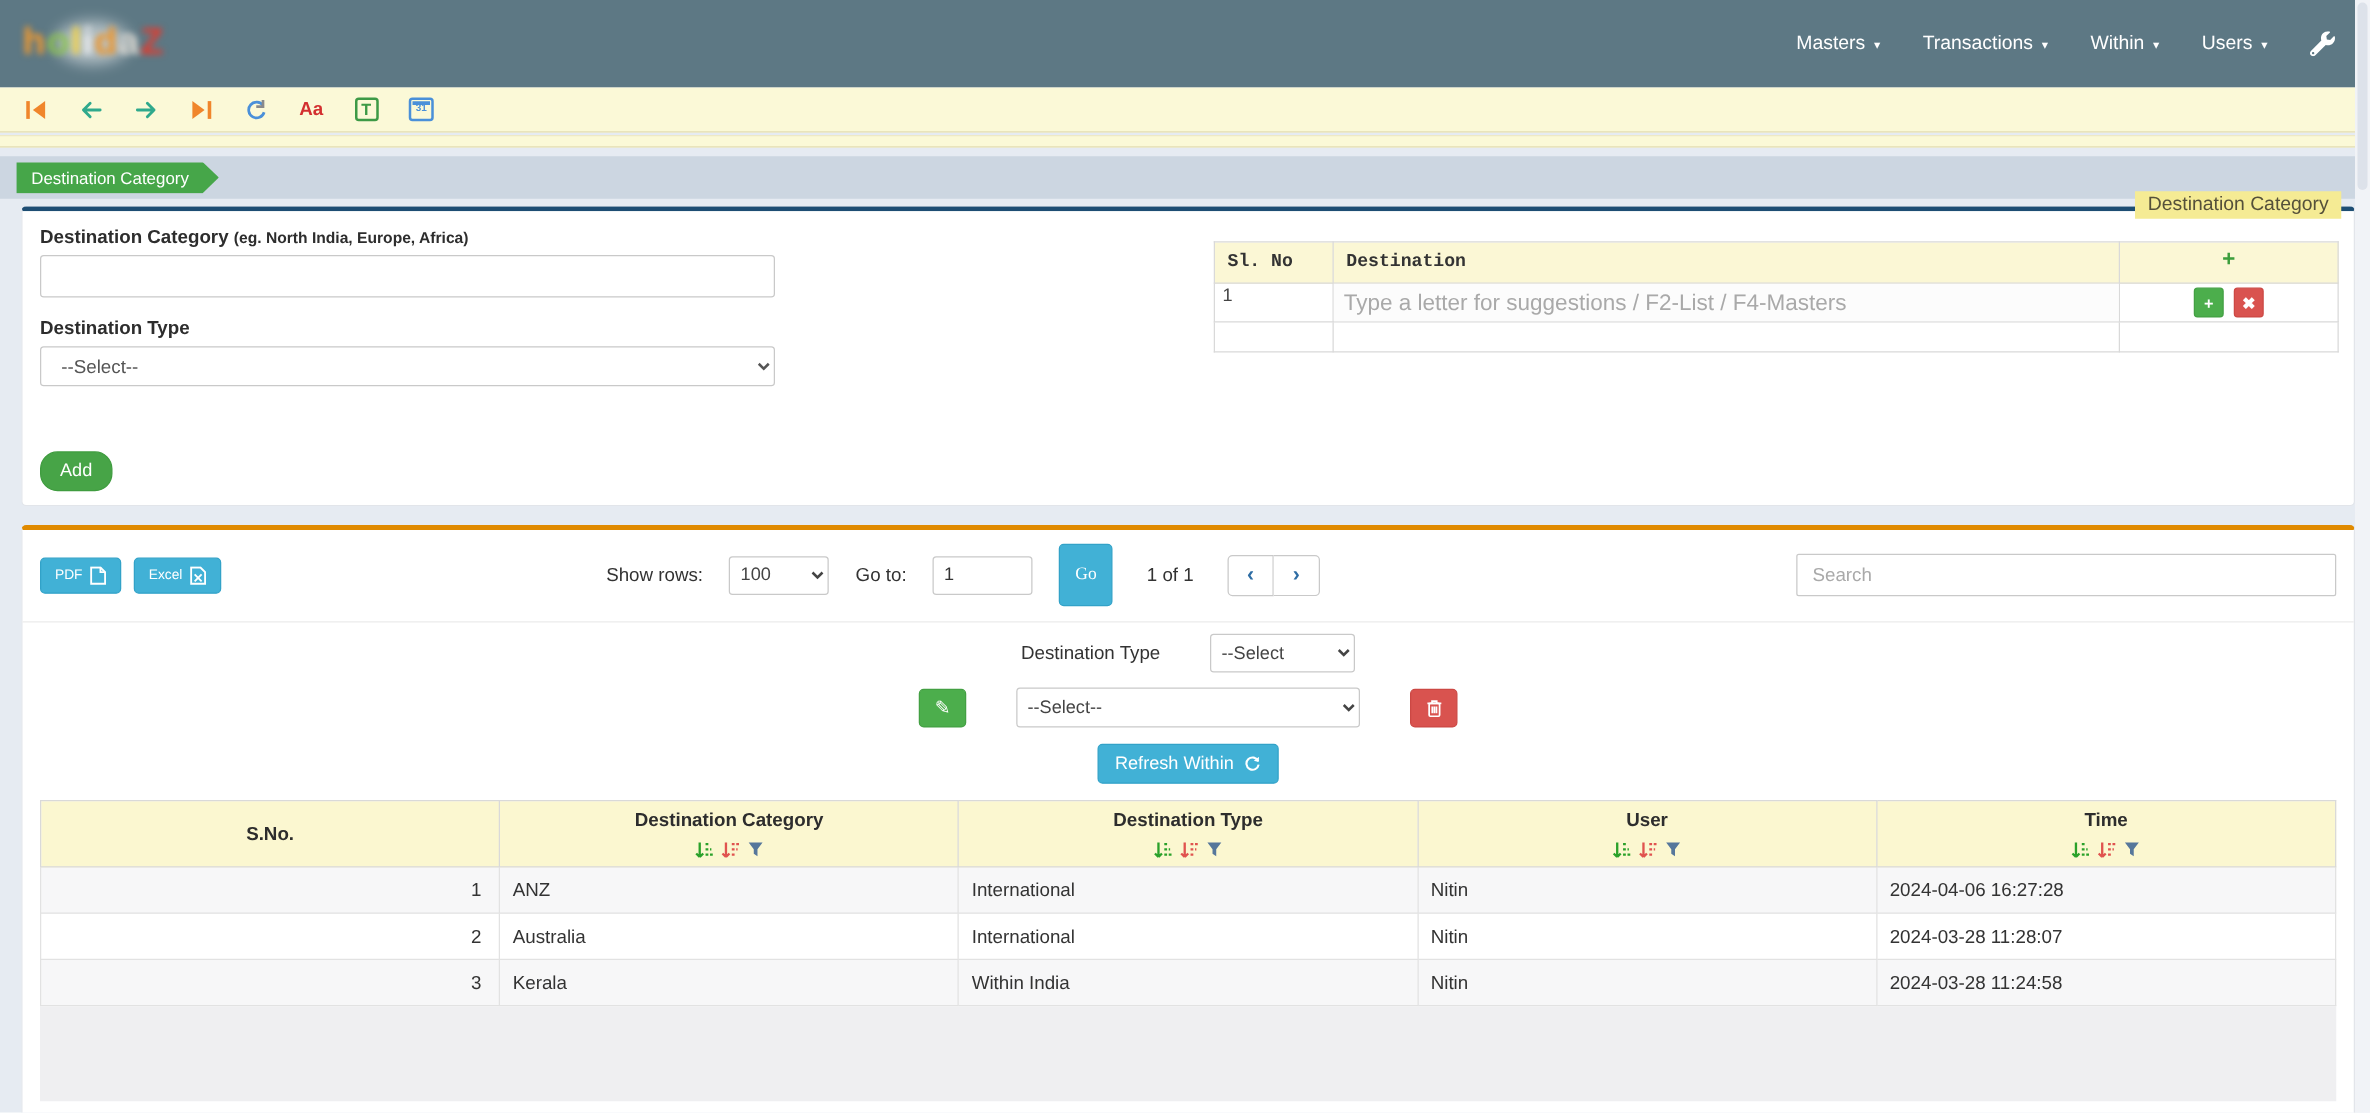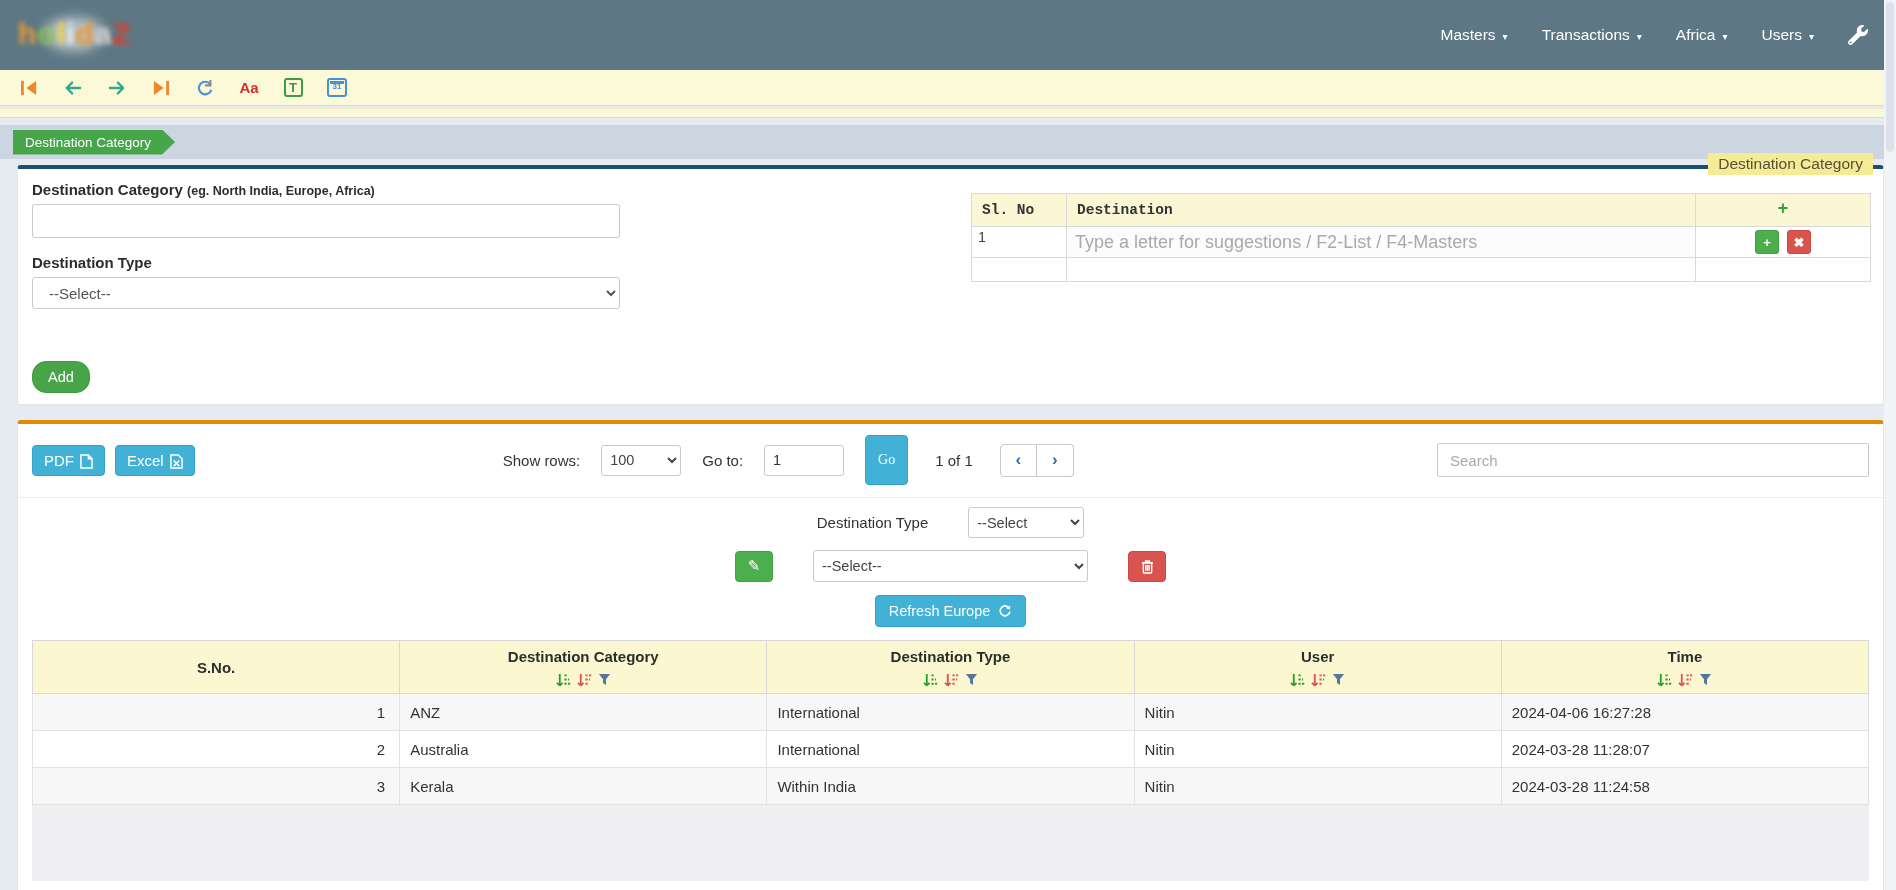--- a/index.html
+++ b/index.html
@@ -102,21 +102,21 @@
   .mini-btn { display:inline-block; width:24px; height:24px; border-radius:3px; color:#fff;
     font-size:13px; font-weight:bold; line-height:24px; text-align:center; cursor:pointer; margin:0 2px; }
   .mini-green { background:#4cae4c; border:1px solid #43a043; }
   .mini-red { background:#d9534f; border:1px solid #cc4844; }
   .qt-empty td { height:24px; }
 
   
   .rp-toolbar { display:flex; align-items:center; padding:11px 14px 12px 14px; border-bottom:1px solid #ececec; }
   .info-btn {
     background:#41b1d6; border:1px solid #32a2c8; color:#fff; border-radius:4px;
-    font-size:15px; padding:6px 11px; cursor:pointer; display:flex; align-items:flex-end; gap:6px;
+    font-size:11px; padding:6px 11px; cursor:pointer; display:flex; align-items:center; gap:6px;
     font-family:inherit;
   }
   .info-btn + .info-btn { margin-left:10px; }
   .rows-group { display:flex; align-items:center; gap:21px; margin-left:308px; font-size:15px; color:#333; }
   .small-select { height:31px; border:1px solid #c9c9c9; border-radius:3px; font-size:14.5px;
     color:#444; padding:0 4px; background:#fff; font-family:inherit; }
   .goto-input { width:80px; height:31px; border:1px solid #c9c9c9; border-radius:3px;
     font-size:14.5px; padding:0 8px; font-family:inherit; color:#333; }
   .go-btn { background:#41b1d6; border:1px solid #32a2c8; color:#fff; border-radius:4px;
     font-size:14px; padding:16px 12px; cursor:pointer; font-family:Liberation Serif, serif; }
@@ -177,21 +177,21 @@
   <div class="nav-menus">
     <div class="nav-item">
       <span>Masters</span>
       <span class="nav-caret">▾</span>
     </div>
     <div class="nav-item">
       <span>Transactions</span>
       <span class="nav-caret">▾</span>
     </div>
     <div class="nav-item">
-      <span>Africa</span>
+      <span>Within</span>
       <span class="nav-caret">▾</span>
     </div>
     <div class="nav-item">
       <span>Users</span>
       <span class="nav-caret">▾</span>
     </div>
     <div class="nav-item">
       <svg class="wrench" viewBox="0 0 512 512">
           <path fill="#ffffff" d="M507.73 109.1c-2.24-9.03-13.54-12.09-20.12-5.51l-74.36 74.36-67.88-11.31-11.31-67.88 74.36-74.36c6.62-6.62 3.43-17.9-5.66-20.16-47.38-11.74-99.55.91-136.58 37.93-39.64 39.64-50.55 97.1-34.05 147.2L18.74 402.76c-24.99 24.99-24.99 65.51 0 90.5 24.99 24.99 65.51 24.99 90.5 0l213.21-213.21c50.12 16.71 107.47 5.68 147.37-34.22 37.07-37.07 49.7-89.32 37.91-136.73zM64 472c-13.25 0-24-10.75-24-24 0-13.26 10.75-24 24-24s24 10.74 24 24c0 13.25-10.75 24-24 24z"></path>
         </svg>
@@ -342,21 +342,21 @@
     <span class="sq-btn sq-red">
       <svg width="13" height="15" viewBox="0 0 14 16">
           <rect x="2.5" y="4" width="9" height="11" rx="1" fill="none" stroke="#fff" stroke-width="1.5"></rect>
           <path d="M1 4 H13 M5 4 V2 H9 V4 M5.2 6.5 V12.5 M7 6.5 V12.5 M8.8 6.5 V12.5" stroke="#fff" stroke-width="1.5" fill="none"></path>
         </svg>
     </span>
   </div>
 
   <div class="refresh-row">
     <button class="refresh-btn">
-      <span>Refresh Europe</span>
+      <span>Refresh Within</span>
       <svg width="14" height="14" viewBox="0 0 20 20">
           <path d="M16.5 7 A7 7 0 1 0 17 11" fill="none" stroke="#fff" stroke-width="2.4"></path>
           <path d="M17.5 2 L17 8 L11.5 6.5 Z" fill="#fff"></path>
         </svg>
     </button>
   </div>
 
   <table class="report-table">
     <thead>
       <tr>

